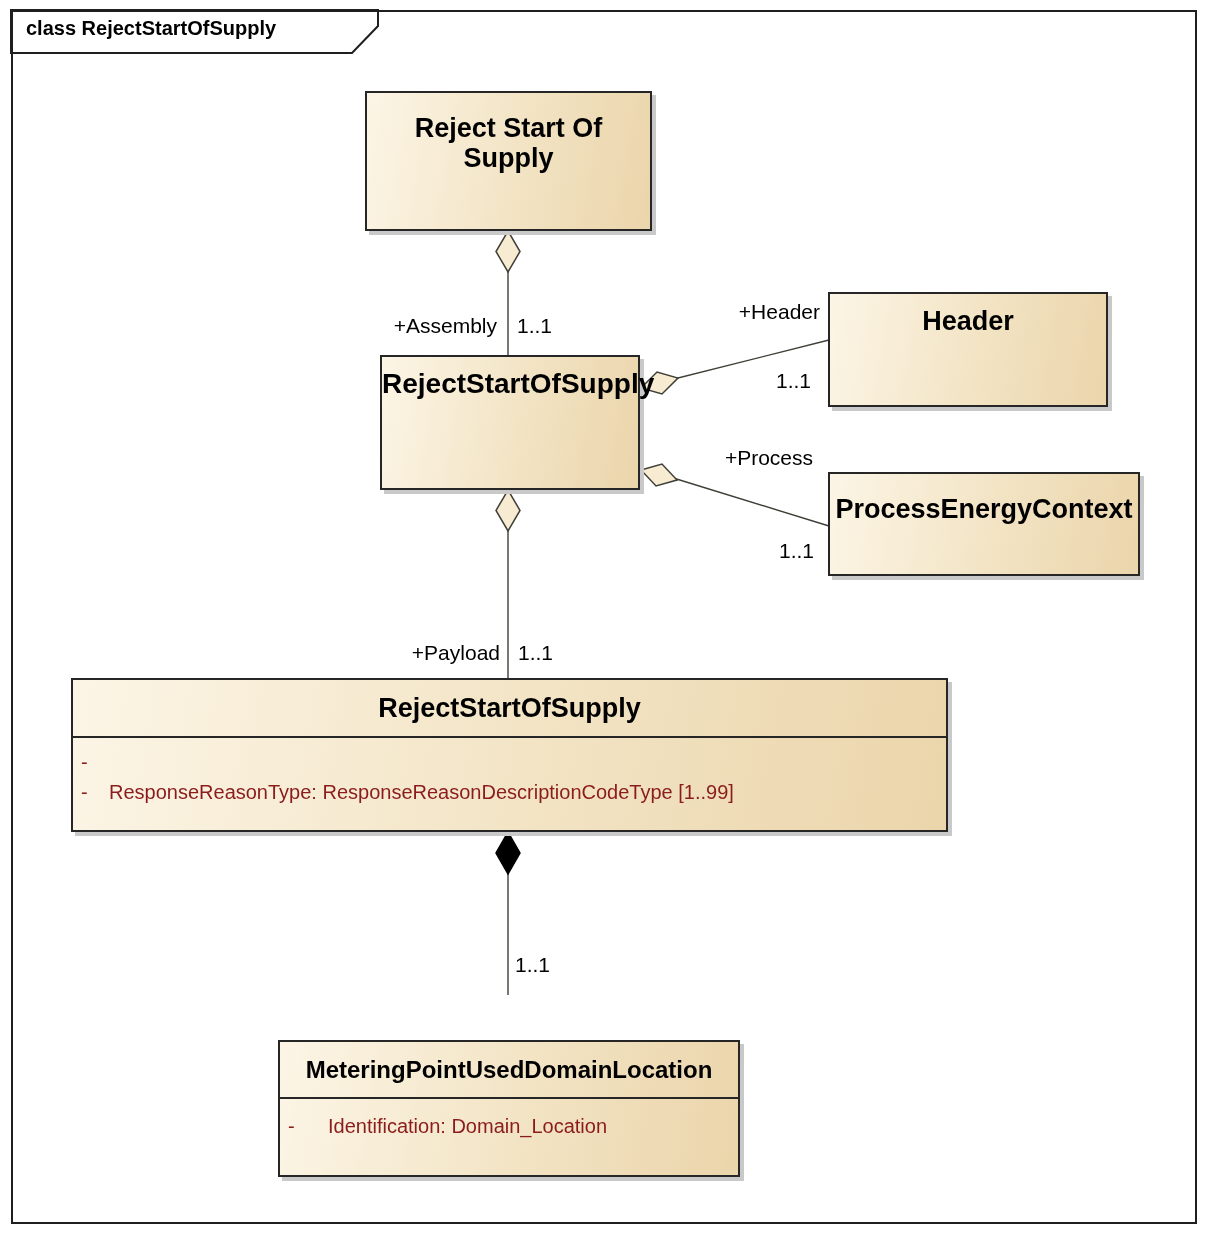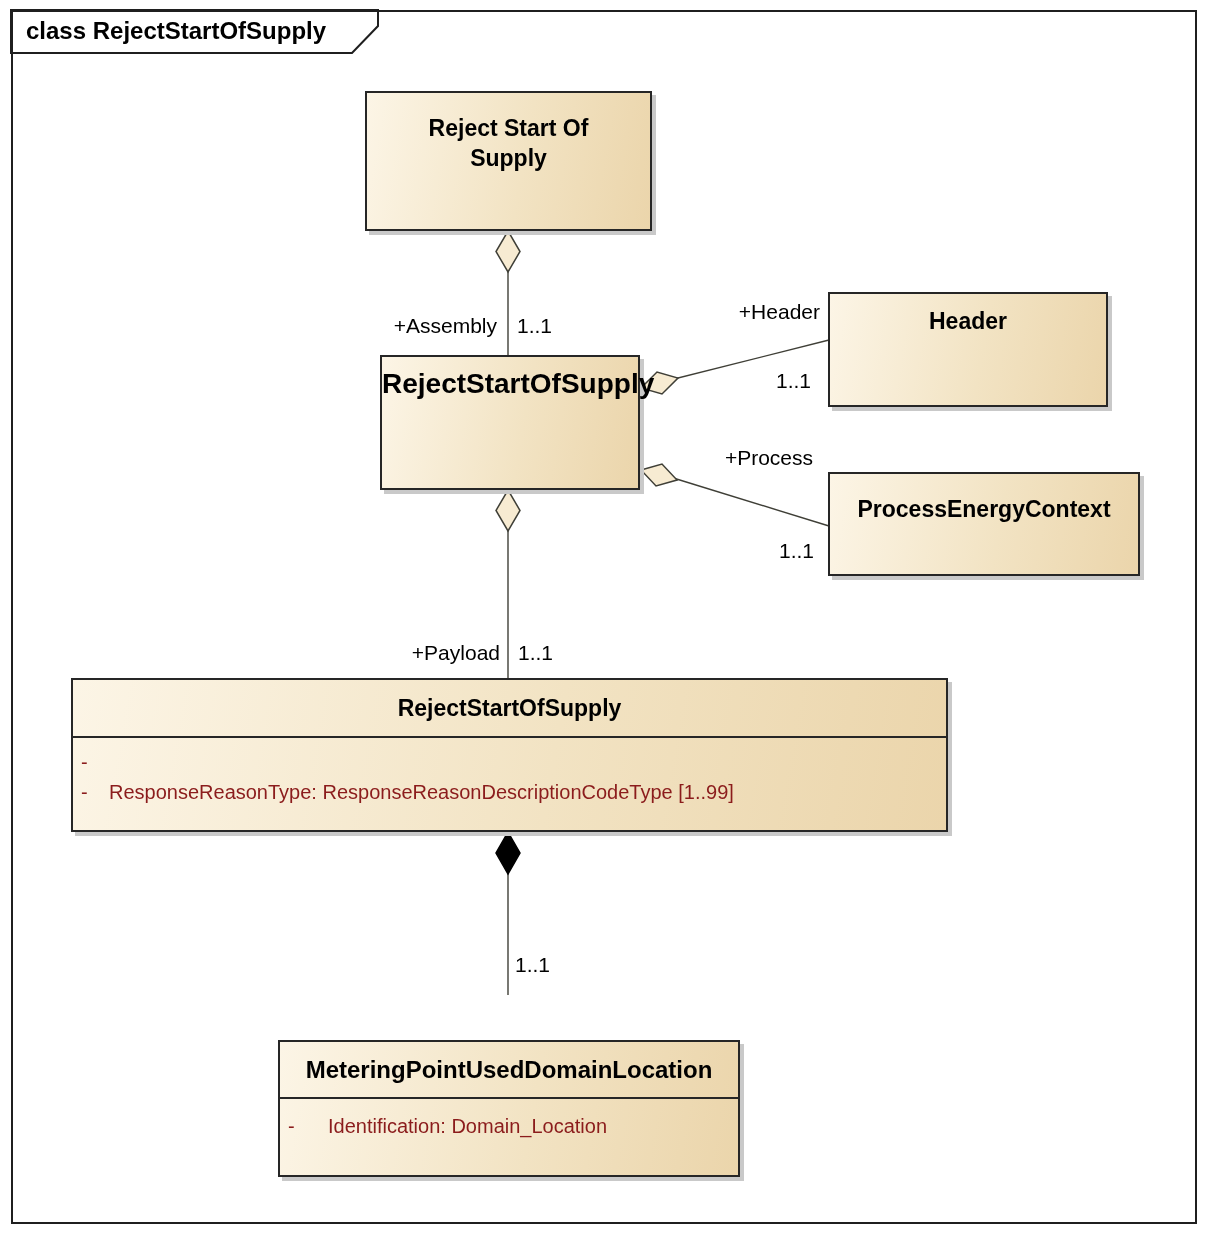--- a/index.html
+++ b/index.html
@@ -8,29 +8,29 @@
     background:#FFFFFF; overflow:hidden;
     font-family:"Liberation Sans", sans-serif; color:#000;
   }
   #frame {
     position:absolute; left:11px; top:10px; width:1186px; height:1214px;
     border:2px solid #1F1F1F; box-sizing:border-box;
   }
   #overlay { position:absolute; left:0; top:0; width:1208px; height:1236px; }
   .frame-title {
     position:absolute; left:26px; top:17px; width:340px;
-    font-size:24px; font-weight:bold; white-space:nowrap;
+    font-size:20px; font-weight:bold; white-space:nowrap;
   }
   .uml-box {
     position:absolute; box-sizing:border-box;
     border:2px solid #262626;
     background:linear-gradient(100deg,#FCF5E6 0%,#F2E3C3 55%,#EBD5AB 100%);
     box-shadow:4px 4px 0 #C9C9C9;
   }
-  .uml-title { font-weight:bold; font-size:23px; text-align:center; line-height:30px; }
+  .uml-title { font-weight:bold; font-size:27px; text-align:center; line-height:30px; }
   .compartment-title {
     display:flex; align-items:center; justify-content:center;
     border-bottom:2px solid #262626; box-sizing:border-box;
   }
   .attr-compartment { padding-top:9px; }
   .attr-line { display:flex; font-size:20px; line-height:30px; color:#8B1C1C; padding-left:8px; }
   .attr-dash { flex:0 0 28px; }
   .attr-dash.wide { flex:0 0 40px; }
   .attr-text { white-space:nowrap; }
   .rel-label { position:absolute; font-size:21px; line-height:24px; white-space:nowrap;text-align:right; }

